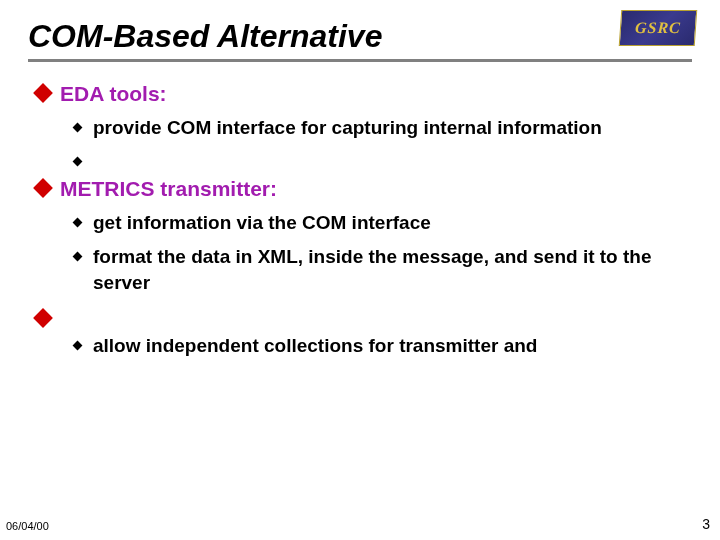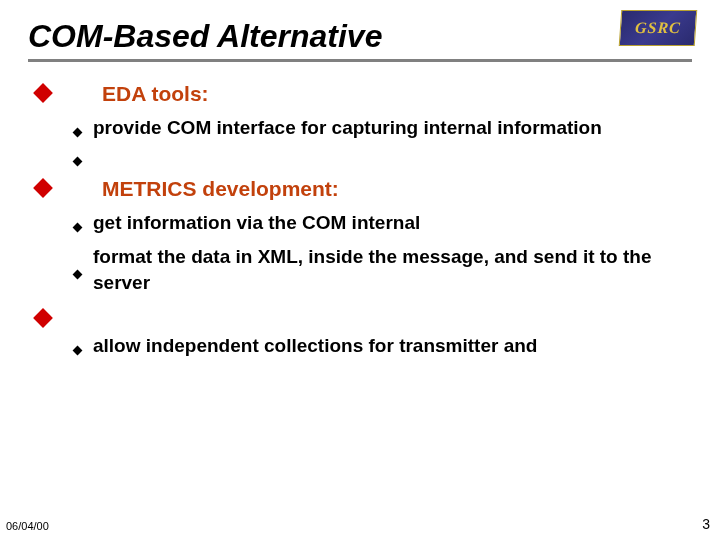--- a/index.html
+++ b/index.html
@@ -41,35 +41,34 @@
     font-family: "Times New Roman", serif;
     letter-spacing: 1px;
     transform: skewX(-4deg);
   }
   .level1 {
     display: flex;
     align-items: flex-start;
     margin: 10px 0 6px 8px;
     font-size: 21px;
     font-weight: bold;
-    color: #c2410c;
+    color: #a21caf;
     line-height: 1.3;
-    gap: 42px;
   }
   .level1 .diamond {
     flex: 0 0 auto;
     width: 14px;
     height: 14px;
     background: #d00000;
     transform: rotate(45deg);
     margin: 6px 10px 0 0;
   }
   .level2 {
     display: flex;
-    align-items: center;
+    align-items: flex-start;
     margin: 8px 0 8px 46px;
     font-size: 19px;
     font-weight: bold;
     color: #000;
     line-height: 1.35;
     padding-right: 20px;
   }
   .level2 .dot {
     flex: 0 0 auto;
     width: 7px;
@@ -108,25 +107,25 @@
 <div class="level2">
   <span class="dot"></span>
   <span>provide COM interface for capturing internal information</span>
 </div>
 <div class="level2">
   <span class="dot"></span>
 </div>
 
 <div class="level1">
   <span class="diamond"></span>
-  <span>METRICS development:</span>
+  <span>METRICS transmitter:</span>
 </div>
 <div class="level2">
   <span class="dot"></span>
-  <span>get information via the COM internal</span>
+  <span>get information via the COM interface</span>
 </div>
 <div class="level2">
   <span class="dot"></span>
   <span>format the data in XML, inside the message, and send it to the server</span>
 </div>
 
 <div class="level1">
   <span class="diamond"></span>
 </div>
 <div class="level2">

